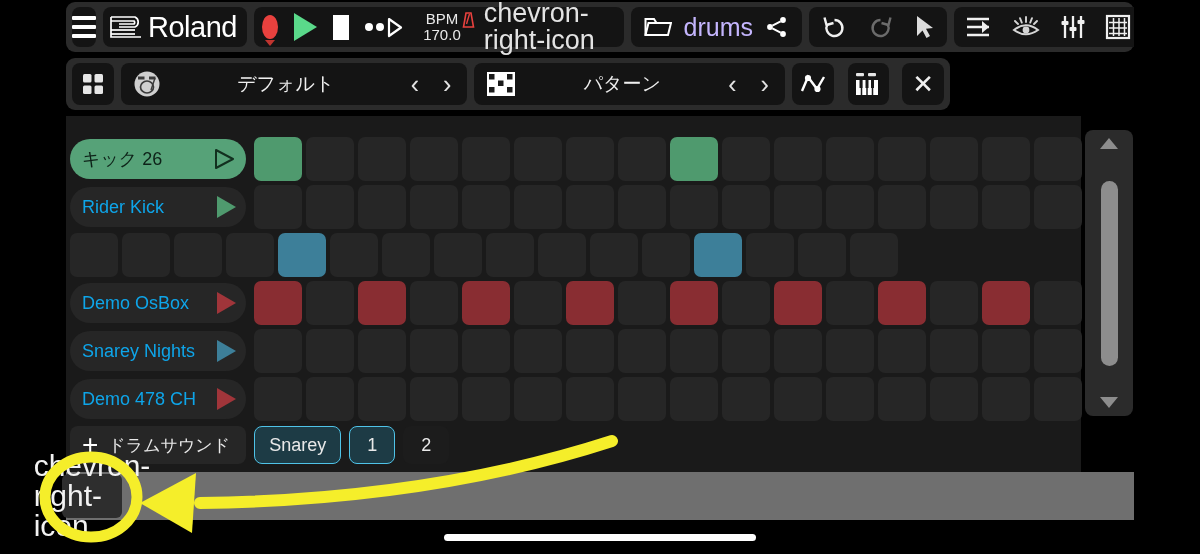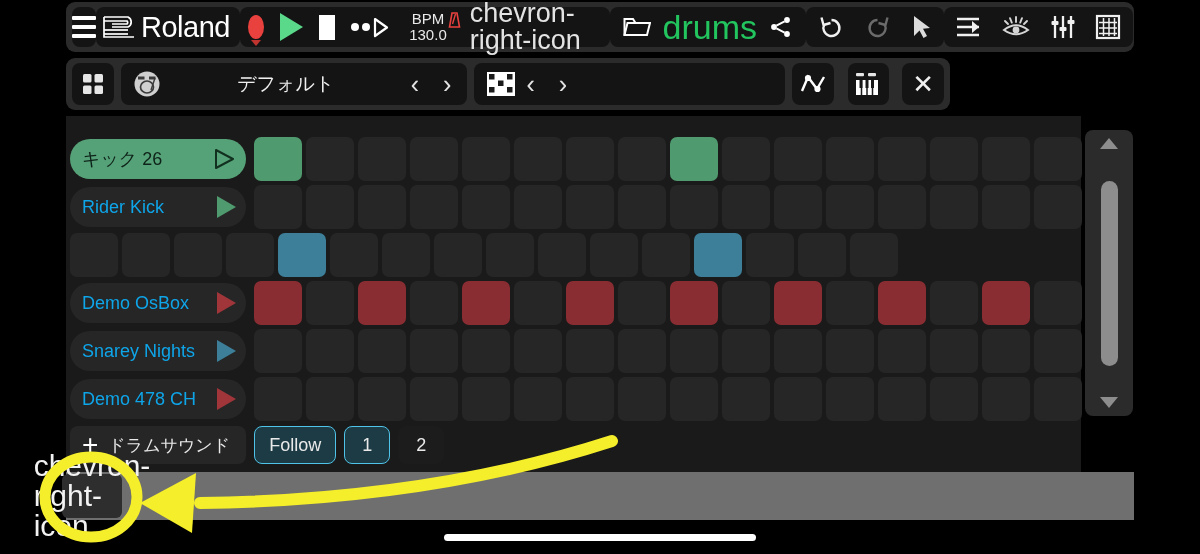--- a/index.html
+++ b/index.html
@@ -9,21 +9,21 @@
     font-family: "Liberation Sans", sans-serif;
     overflow: hidden;
   }
   #app { position: relative; width: 1200px; height: 554px; background: #000; }
 
   
   .toolbar-top {
     position: absolute; left: 66px; top: 2px;
     width: 1068px; height: 50px;
     background: #2b2b2b; border-radius: 9px;
-    display: flex; align-items: center; padding: 0 6px; 
+    display: flex; align-items: center; padding: 0 6px; gap: 7px;
   }
   .grp {
     background: #141414; border-radius: 8px; height: 40px;
     display: flex; align-items: center;
   }
   .hamburger-box {
     background: #141414; border-radius: 8px; width: 44px; height: 40px;
     display: flex; flex-direction: column; justify-content: center; align-items: center; gap: 5px;
   }
   .hamburger-box i { display: block; width: 24px; height: 4px; background: #fff; border-radius: 1px; }
@@ -40,21 +40,21 @@
   .stop-sq { width:25px;height:25px;background:#fff; }
   .loopplay { display:flex; align-items:center; gap:3px; }
   .loopplay .d { width:8px;height:8px;border-radius:50%;background:#fff; }
   .bpm-box { display:flex; align-items:center; gap:9px; padding: 0 10px 0 4px; }
   .bpm-txt { color:#e9e9e9; font-size:15px; line-height:16px; text-align:center; }
   .bpm-row { display:flex; align-items:flex-start; }
   .metro { margin-left:1px; }
   .chev { font-size: 27px; color: #e3e3e3; font-weight: 300; line-height: 1; }
 
   .file-grp { padding: 0 13px; gap: 12px; display:flex; align-items:center; }
-  .file-name { color:#22c55e; font-size:34px; }
+  .file-name { color:#c4b5fd; font-size:25px; }
   .icons-grp { padding: 0 12px; gap: 19px; display:flex; align-items:center; }
 
   
   .toolbar-sub {
     position:absolute; left:66px; top:58px; width:884px; height:52px;
     background:#2b2b2b; border-radius:9px; display:flex; align-items:center; padding:0 6px; gap:7px;
   }
   .sq-btn { background:#141414; border-radius:8px; width:46px; height:42px; display:flex; align-items:center; justify-content:center; }
   .selector {
     background:#141414; border-radius:8px; height:42px; display:flex; align-items:center;
@@ -163,21 +163,21 @@
         <span class="d"></span>
         <span class="d"></span>
         <svg width="16" height="21" viewBox="0 0 16 21">
           <path d="M2 2 L14 10.5 L2 19 Z" fill="none" stroke="#fff" stroke-width="2.2" stroke-linejoin="round"></path>
         </svg>
       </div>
       <div class="bpm-box">
         <div class="bpm-row">
           <div class="bpm-txt">
             <div>BPM</div>
-            <div>130.0</div>
+            <div>170.0</div>
           </div>
           <svg class="metro" width="13" height="17" viewBox="0 0 13 17">
             <path d="M4 2 L9 2 L11.5 16 L1.5 16 Z" fill="none" stroke="#e8413e" stroke-width="1.6"></path>
             <path d="M7.5 3 L4.5 13" stroke="#e8413e" stroke-width="1.4"></path>
           </svg>
         </div>
         <span class="chev">chevron-right-icon</span>
       </div>
     </div>
 
@@ -282,20 +282,21 @@
       <svg width="30" height="26" viewBox="0 0 30 26">
         <rect x="1" y="1" width="28" height="24" fill="#fff"></rect>
         <g fill="#1a1a1a">
           <rect x="3" y="3" width="5.5" height="5.5"></rect>
           <rect x="12" y="9.5" width="5.5" height="5.5"></rect>
           <rect x="21" y="3" width="5.5" height="5.5"></rect>
           <rect x="3" y="16" width="5.5" height="5.5"></rect>
           <rect x="21" y="16" width="5.5" height="5.5"></rect>
         </g>
       </svg>
+      <span class="sel-label">パターン</span>
       <span class="sel-arrows">
         <span>‹</span>
         <span>›</span>
       </span>
     </div>
 
     <div class="sq-btn">
       <svg width="26" height="24" viewBox="0 0 26 24">
         <path d="M2 19 L8 5 L17 17 L24 5" fill="none" stroke="#fff" stroke-width="2.4"></path>
         <circle cx="8" cy="6" r="3.1" fill="#fff"></circle>
@@ -481,21 +482,21 @@
     <div class="scroll-arrow scroll-up"></div>
     <div class="scroll-thumb"></div>
     <div class="scroll-arrow scroll-down"></div>
   </div>
 
   <div class="bottombar">
     <div class="add-btn">
       <span class="plus">+</span>
       <span class="add-lbl">ドラムサウンド</span>
     </div>
-    <div class="pill outlined">Follow</div>
+    <div class="pill outlined">Snarey</div>
     <div class="pill outlined">1</div>
     <div class="pill plain">2</div>
   </div>
 
   <div class="bottom-strip"></div>
   <div class="left-rail"></div>
   <div class="right-rail"></div>
 
   <div class="chev-btn">
     <span>chevron-right-icon</span>

